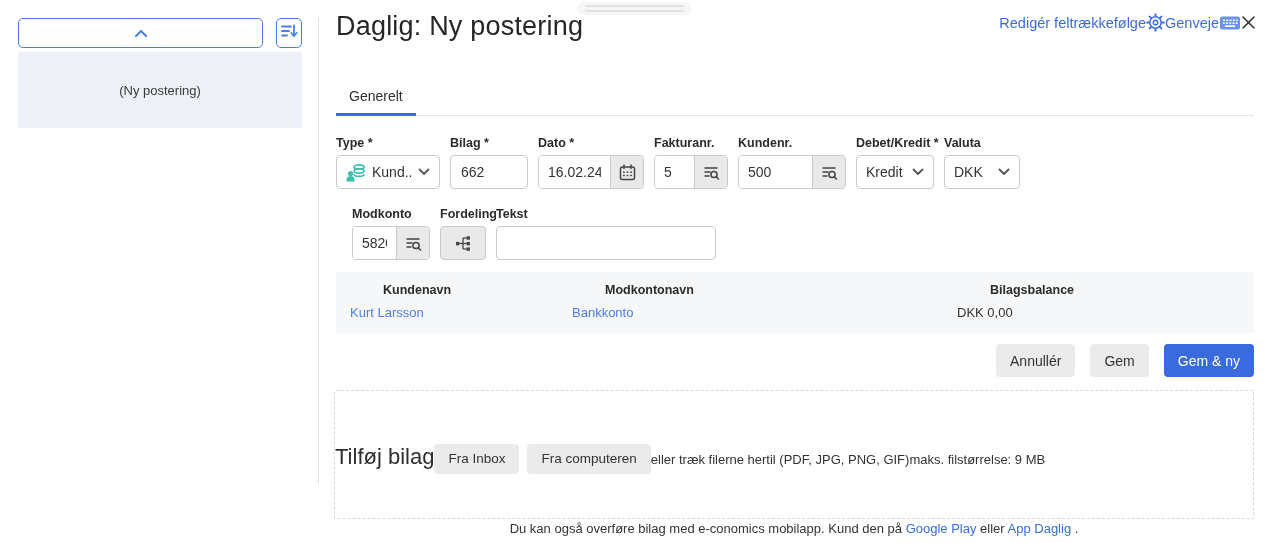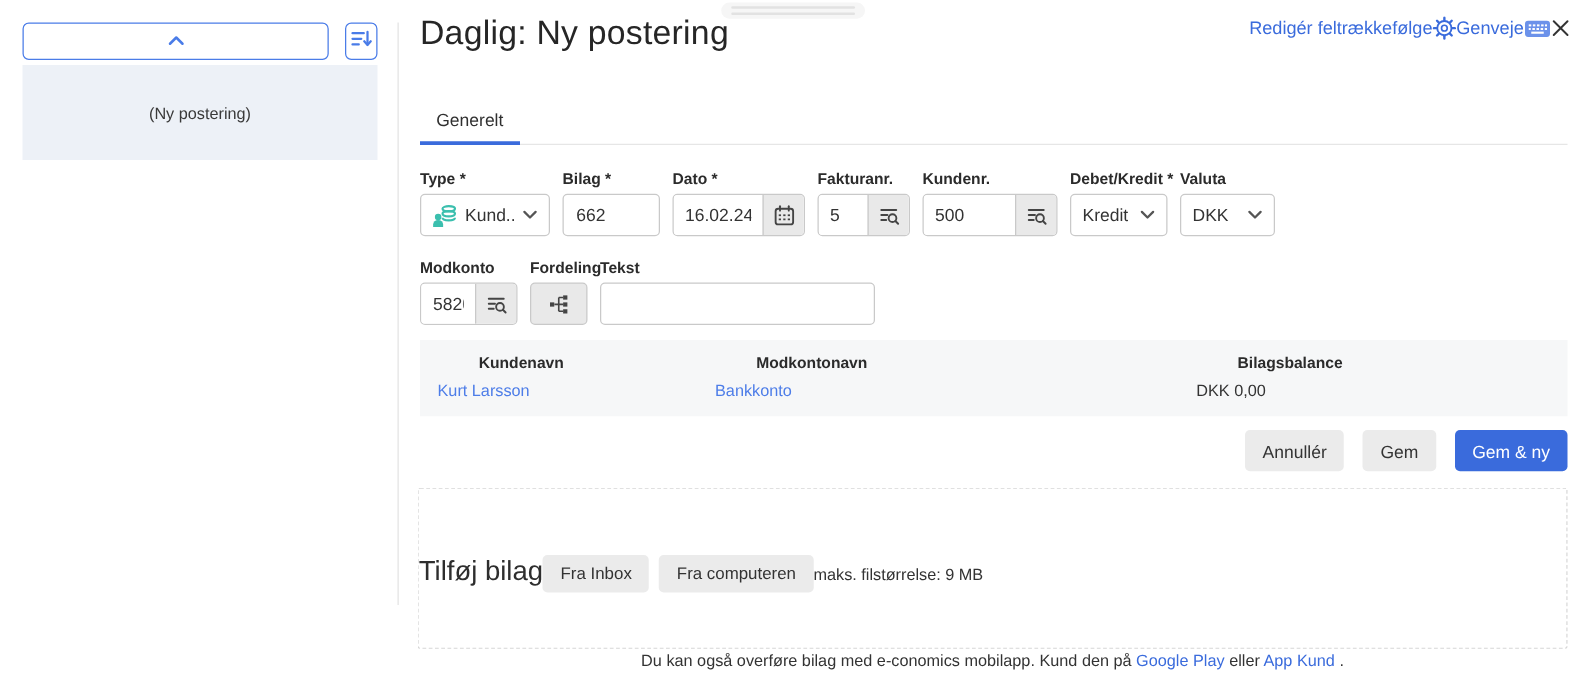--- a/index.html
+++ b/index.html
@@ -29,21 +29,21 @@
   .icon-btn { display:flex; align-items:center; justify-content:center; cursor:pointer; background:none; border:none; padding:0; }
 
   
   .tabs { position:absolute; left:336px; top:79px; width:918px; height:37px; border-bottom:1px solid #e6e6e6; }
   .tab { display:inline-block; height:37px; padding:9px 13px 0 13px; font-size:14px; color:#303030;
          border-bottom:3px solid #3a6bdc; cursor:pointer; }
 
   
   .form-row { position:absolute; display:flex; gap:10px; }
   .row1 { left:336px; top:136px; }
-  .row2 { left:336px; top:207px; }
+  .row2 { left:352px; top:207px; }
   .field { display:flex; flex-direction:column; }
   .field > label { font-size:12.5px; font-weight:bold; color:#2b2b2b; margin-bottom:5px; white-space:nowrap; height:14px; }
   .txt, .grp, .sel { height:34px; border:1px solid #c9c9c9; border-radius:4px; background:#fff; font-size:14px; color:#333; }
   .txt { padding:0 10px; outline:none; font-family:"Liberation Sans", sans-serif; width:100%; }
   .sel { display:flex; align-items:center; padding:0 9px; gap:6px; cursor:pointer; }
   .sel .sel-text { flex:1; overflow:hidden; white-space:nowrap; text-overflow:clip; }
   .grp { display:flex; overflow:hidden; }
   .grp input { border:none; outline:none; padding:0 9px; font-size:14px; color:#333; min-width:0; flex:1;
                font-family:"Liberation Sans", sans-serif; }
   .grp .addon { width:33px; flex:0 0 33px; background:#e9e9e9; border-left:1px solid #c9c9c9;
@@ -339,20 +339,21 @@
     <button class="btn btn-gray">Gem</button>
     <button class="btn btn-blue">Gem &amp; ny</button>
   </div>
 
   <div class="upload">
     <div class="upload-title">Tilføj bilag</div>
     <div class="upload-btns">
       <button class="btn btn-gray">Fra Inbox</button>
       <button class="btn btn-gray">Fra computeren</button>
     </div>
+    <div class="upload-hint">eller træk filerne hertil (PDF, JPG, PNG, GIF)</div>
     <div class="upload-size">maks. filstørrelse: 9 MB</div>
   </div>
 
   <div class="footer-note">
-    <span>Du kan også overføre bilag med e-conomics mobilapp. Kund den på </span><a class="blue-link">Google Play</a><span> eller </span><a class="blue-link">App Kund</a><span> .</span>
+    <span>Du kan også overføre bilag med e-conomics mobilapp. Kund den på </span><a class="blue-link">Google Play</a><span> eller </span><a class="blue-link">App Daglig</a><span> .</span>
   </div>
 
 </div>
 
 </body></html>

